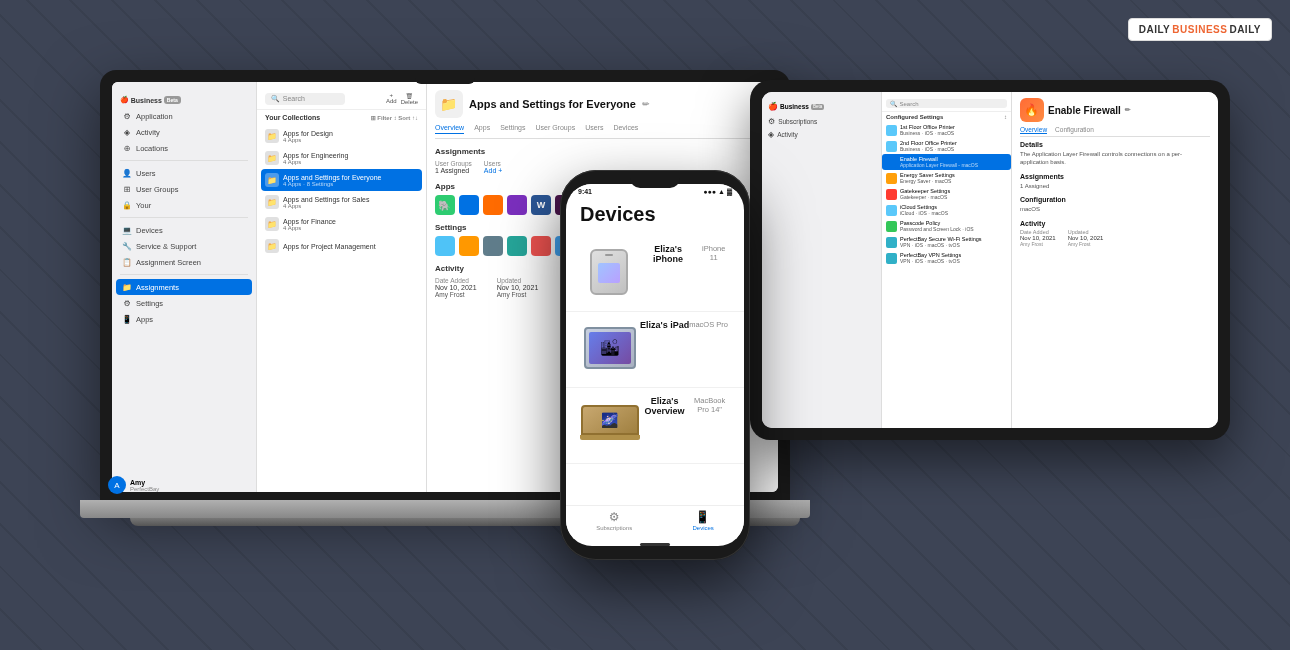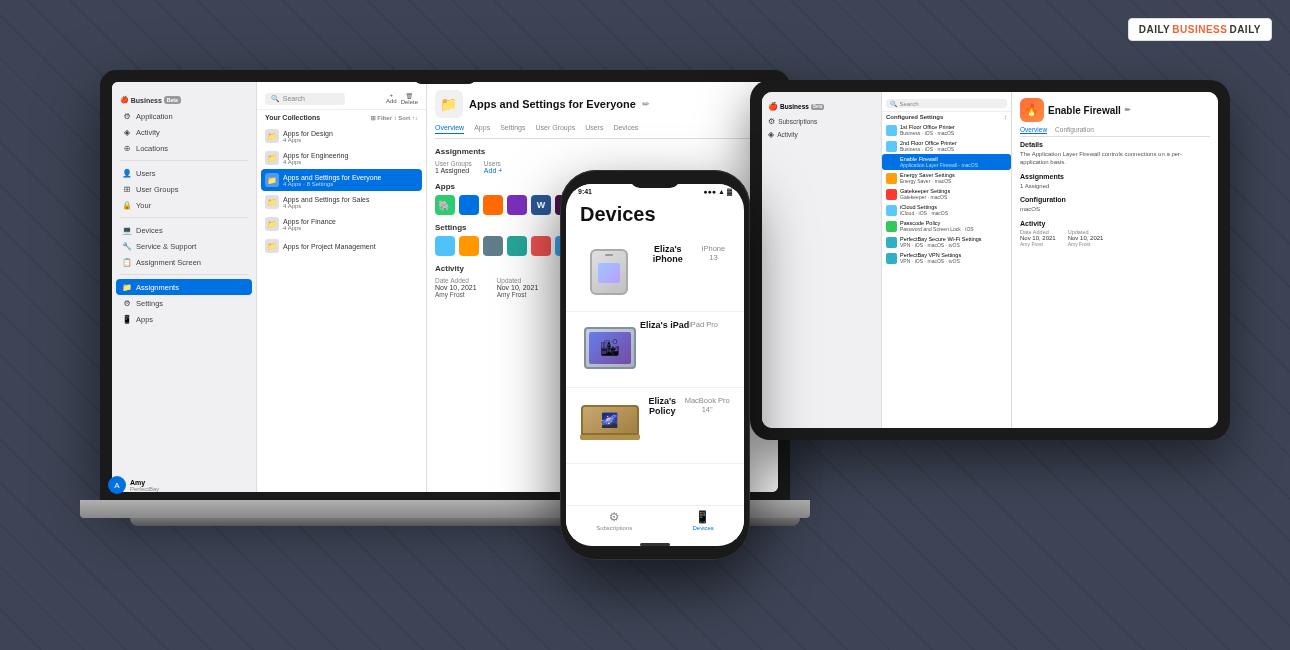--- a/index.html
+++ b/index.html
@@ -1001,41 +1001,41 @@
 
         <div class="phone-device-item">
           <div class="phone-device-image">
             <div class="iphone-shape">
               <div style="position: absolute; top: 12px; left: 50%; transform: translateX(-50%); width: 22px; height: 20px; background: #333; border-radius: 2px; overflow: hidden;">
                 <div style="background: linear-gradient(135deg, #a0c4ff, #b9a0ff); width: 100%; height: 100%;"></div>
               </div>
             </div>
           </div>
           <div class="phone-device-name">Eliza's iPhone</div>
-          <div class="phone-device-model">iPhone 13</div>
+          <div class="phone-device-model">iPhone 11</div>
         </div>
 
         <div class="phone-device-item">
           <div class="phone-device-image">
             <div class="ipad-shape">
               <div style="width: 42px; height: 32px; background: linear-gradient(135deg, #667eea, #764ba2); border-radius: 2px; display: flex; align-items: center; justify-content: center; font-size: 16px;">🏙</div>
             </div>
           </div>
           <div class="phone-device-name">Eliza's iPad</div>
-          <div class="phone-device-model">iPad Pro</div>
+          <div class="phone-device-model">macOS Pro</div>
         </div>
 
         <div class="phone-device-item">
           <div class="phone-device-image">
             <div class="macbook-shape">
               <div class="macbook-lid" style="background: linear-gradient(145deg, #c8a870, #a08040); display: flex; align-items: center; justify-content: center; font-size: 14px;">🌌</div>
               <div class="macbook-base-sm"></div>
             </div>
           </div>
-          <div class="phone-device-name">Eliza's Policy</div>
+          <div class="phone-device-name">Eliza's Overview</div>
           <div class="phone-device-model">MacBook Pro 14"</div>
         </div>
       </div>
 
       <div class="phone-bottom-bar">
         <div class="phone-tab">
           <span class="phone-tab-icon">⚙</span>
           <span>Subscriptions</span>
         </div>
         <div class="phone-tab active">

